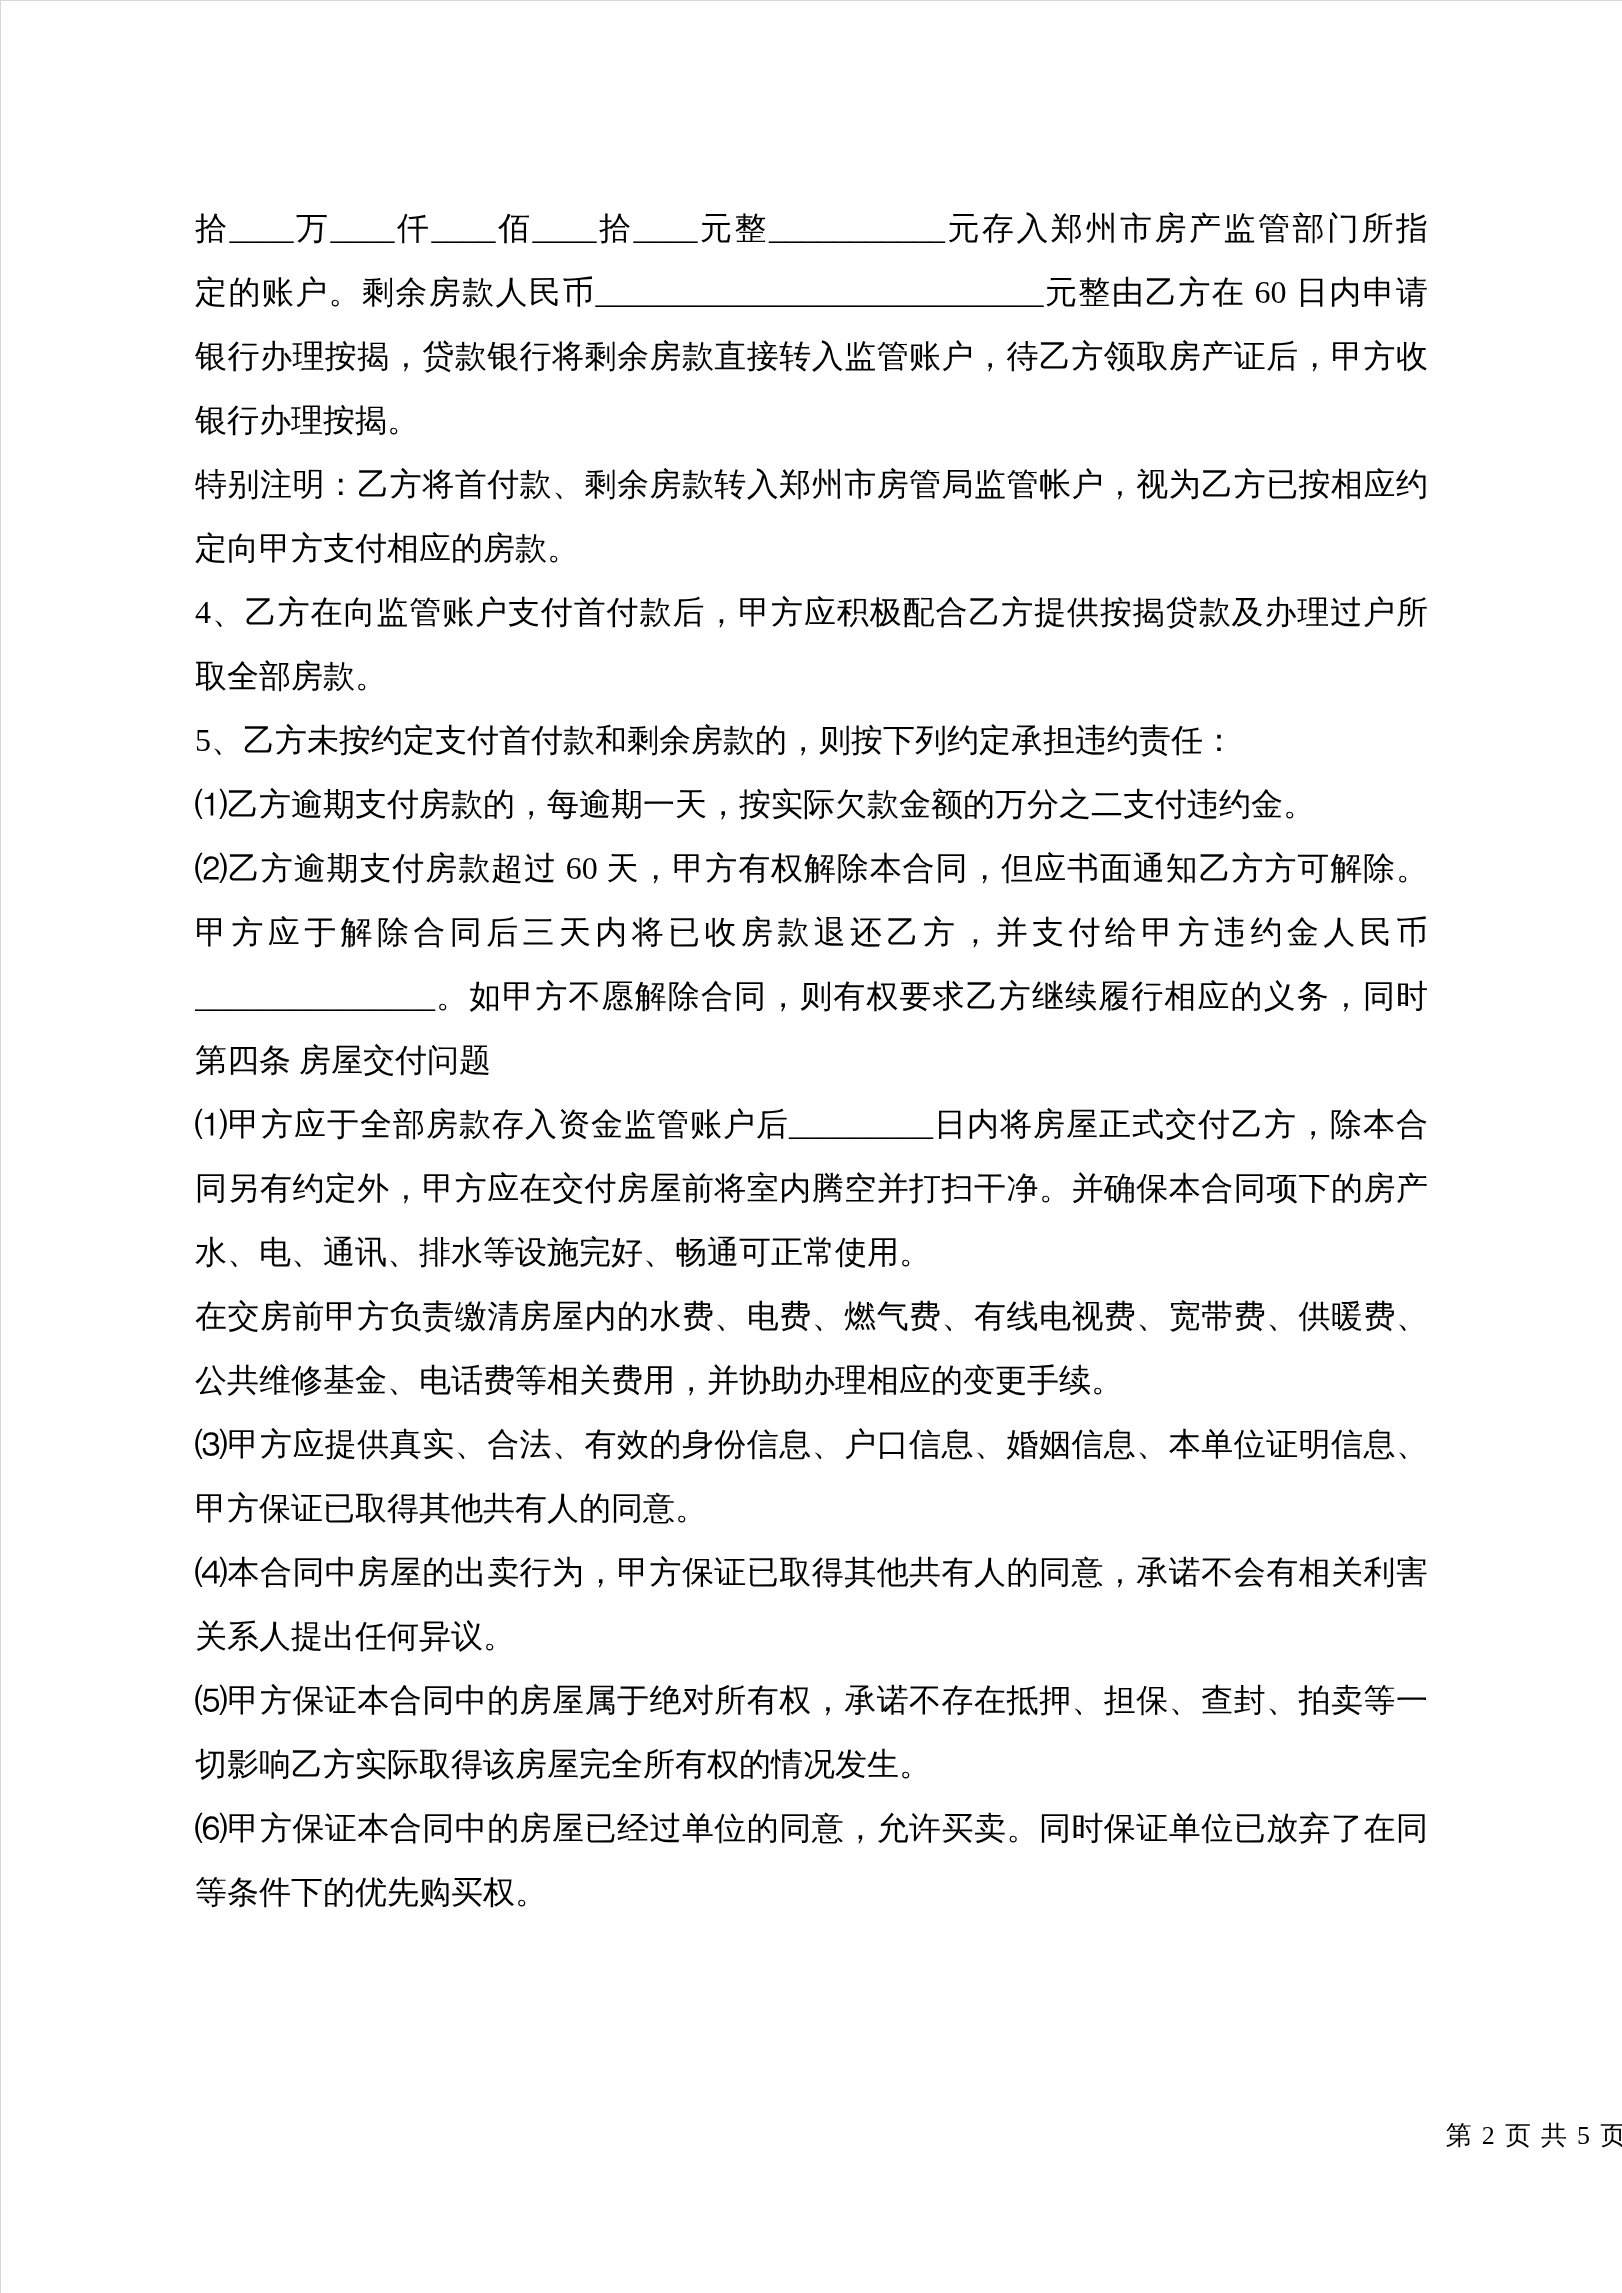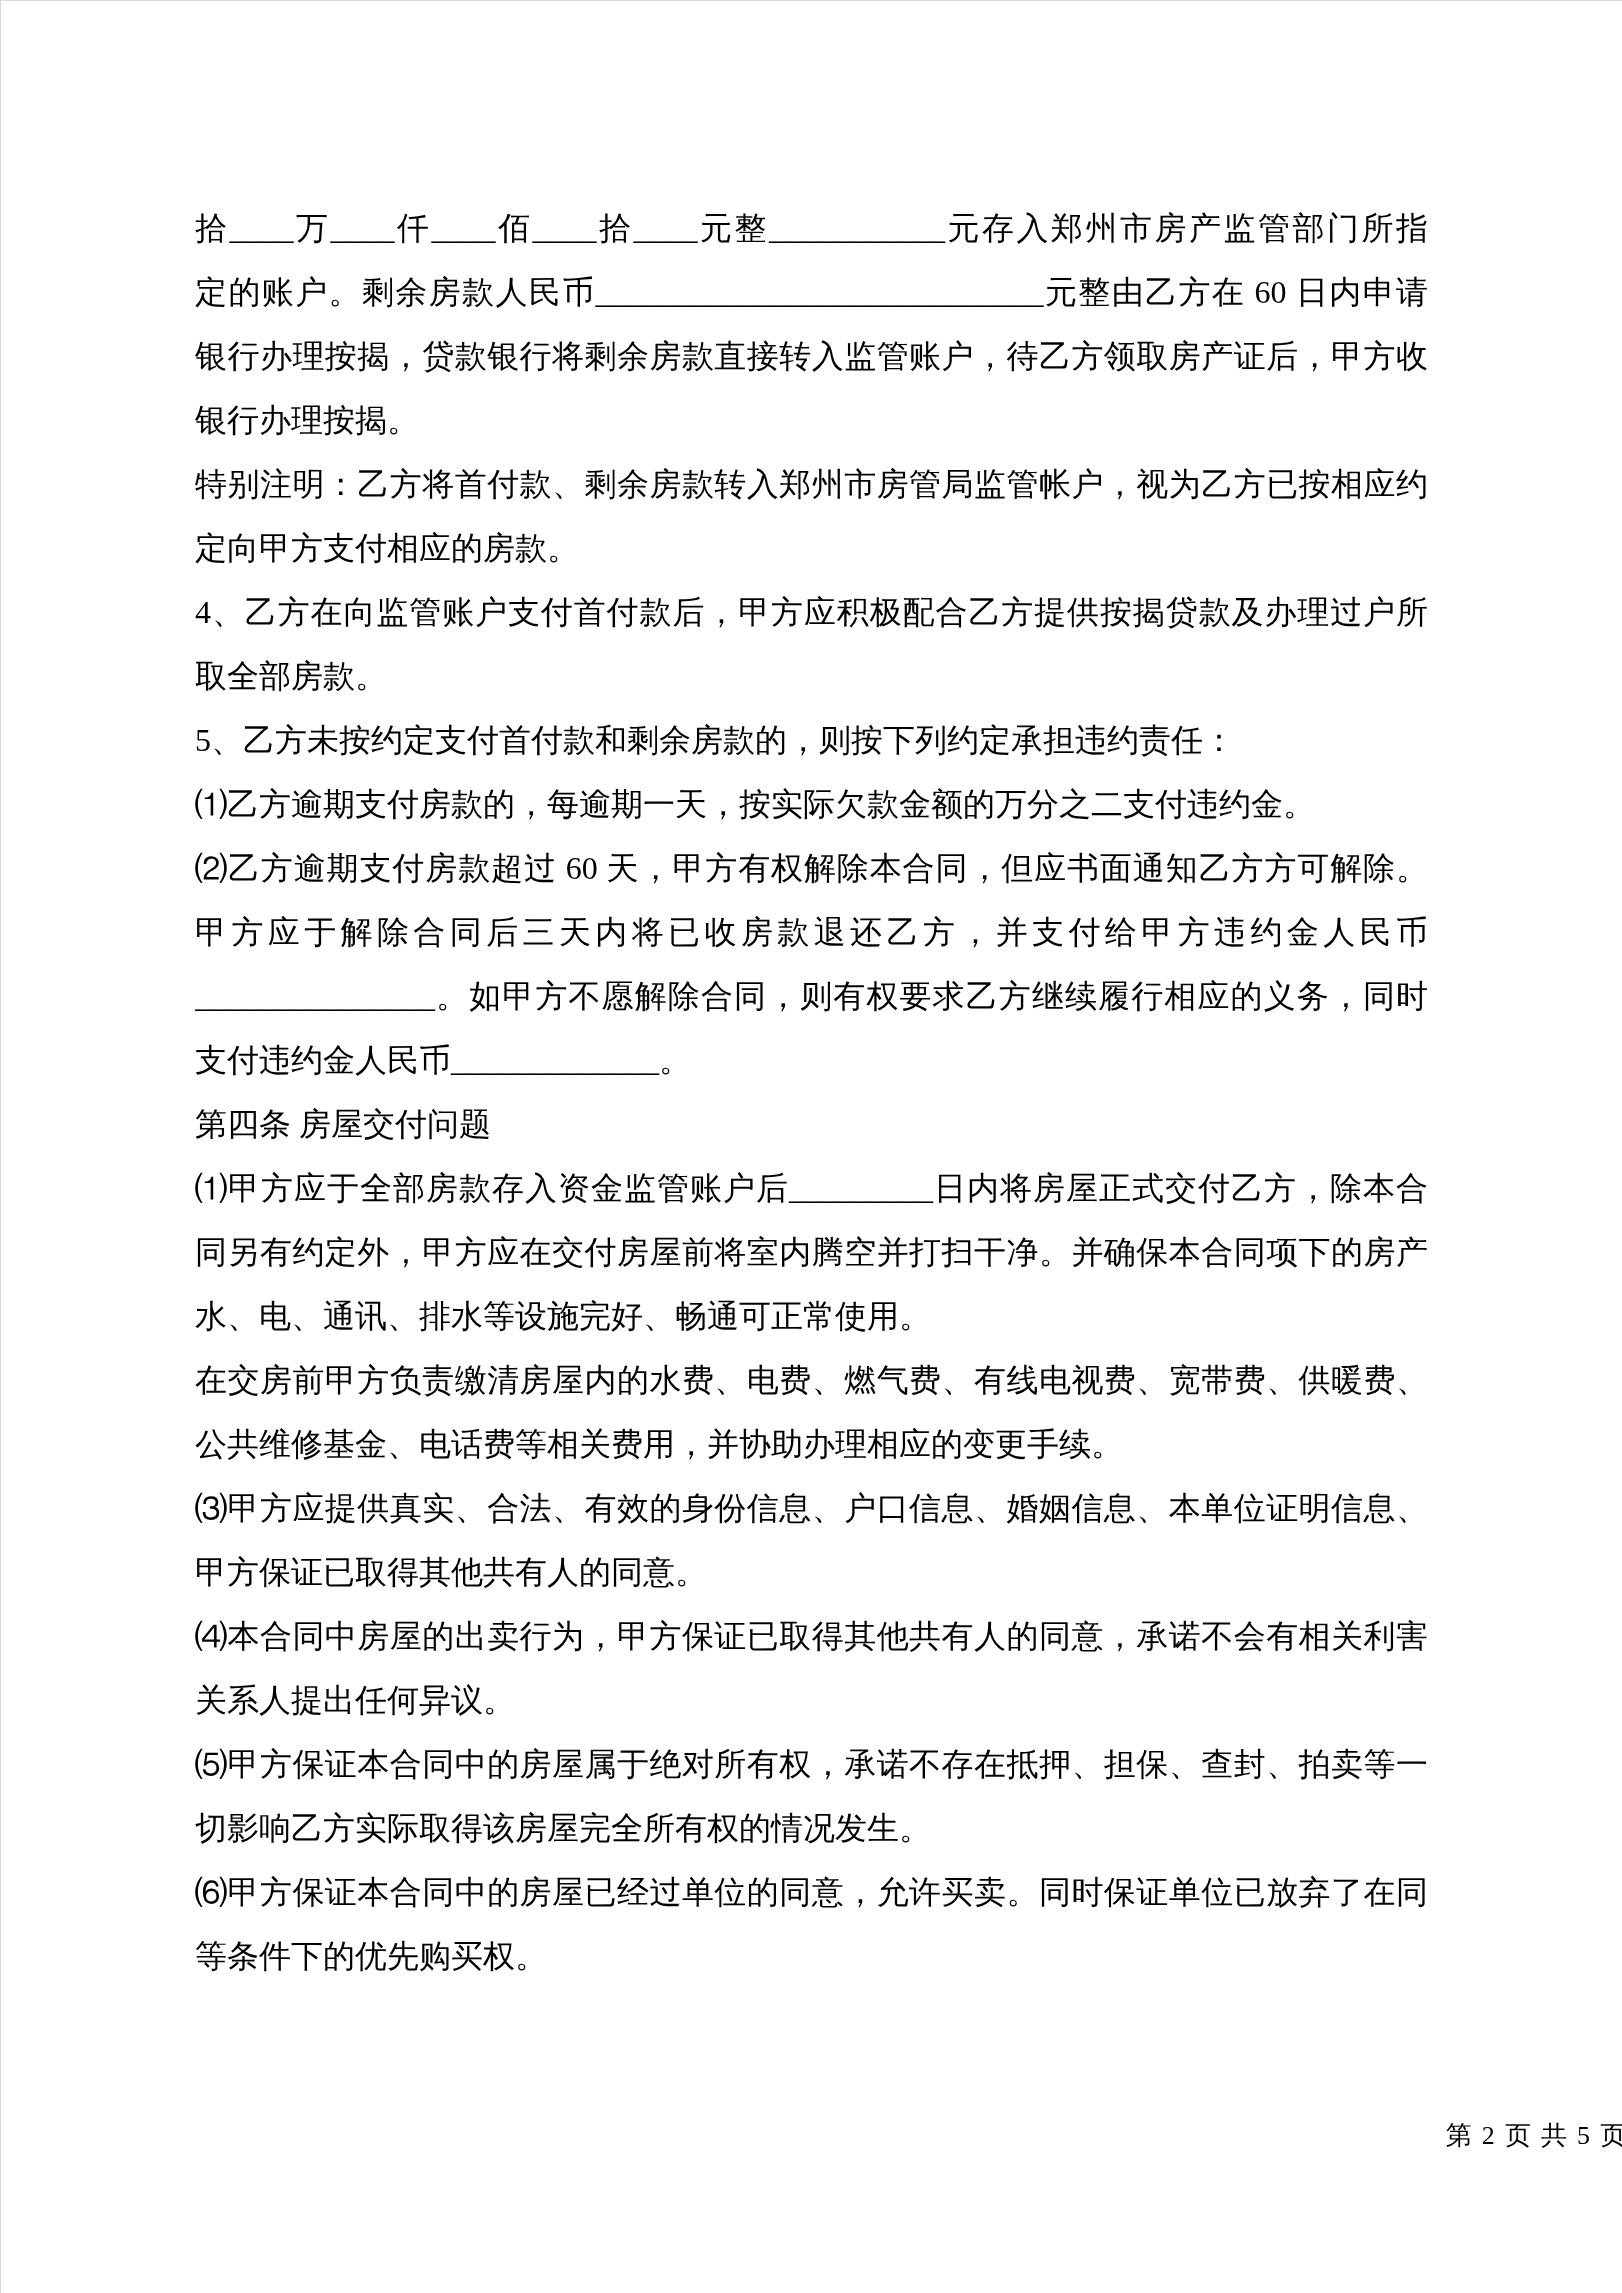--- a/index.html
+++ b/index.html
@@ -59,21 +59,20 @@
     <div class="ln">银行办理按揭。</div>
     <div class="ln fill">特别注明：乙方将首付款、剩余房款转入郑州市房管局监管帐户，视为乙方已按相应约</div>
     <div class="ln">定向甲方支付相应的房款。</div>
     <div class="ln fill">4、乙方在向监管账户支付首付款后，甲方应积极配合乙方提供按揭贷款及办理过户所</div>
     <div class="ln">取全部房款。</div>
     <div class="ln">5、乙方未按约定支付首付款和剩余房款的，则按下列约定承担违约责任：</div>
     <div class="ln">⑴乙方逾期支付房款的，每逾期一天，按实际欠款金额的万分之二支付违约金。</div>
     <div class="ln fill">⑵乙方逾期支付房款超过 60 天，甲方有权解除本合同，但应书面通知乙方方可解除。</div>
     <div class="ln fill">甲方应于解除合同后三天内将已收房款退还乙方，并支付给甲方违约金人民币</div>
     <div class="ln fill">_______________。如甲方不愿解除合同，则有权要求乙方继续履行相应的义务，同时</div>
-    <div class="ln">支付违约金人民币_____________。</div>
     <div class="ln">第四条 房屋交付问题</div>
     <div class="ln fill">⑴甲方应于全部房款存入资金监管账户后_________日内将房屋正式交付乙方，除本合</div>
     <div class="ln fill">同另有约定外，甲方应在交付房屋前将室内腾空并打扫干净。并确保本合同项下的房产</div>
     <div class="ln">水、电、通讯、排水等设施完好、畅通可正常使用。</div>
     <div class="ln fill">在交房前甲方负责缴清房屋内的水费、电费、燃气费、有线电视费、宽带费、供暖费、</div>
     <div class="ln">公共维修基金、电话费等相关费用，并协助办理相应的变更手续。</div>
     <div class="ln fill">⑶甲方应提供真实、合法、有效的身份信息、户口信息、婚姻信息、本单位证明信息、</div>
     <div class="ln">甲方保证已取得其他共有人的同意。</div>
     <div class="ln fill">⑷本合同中房屋的出卖行为，甲方保证已取得其他共有人的同意，承诺不会有相关利害</div>
     <div class="ln">关系人提出任何异议。</div>

